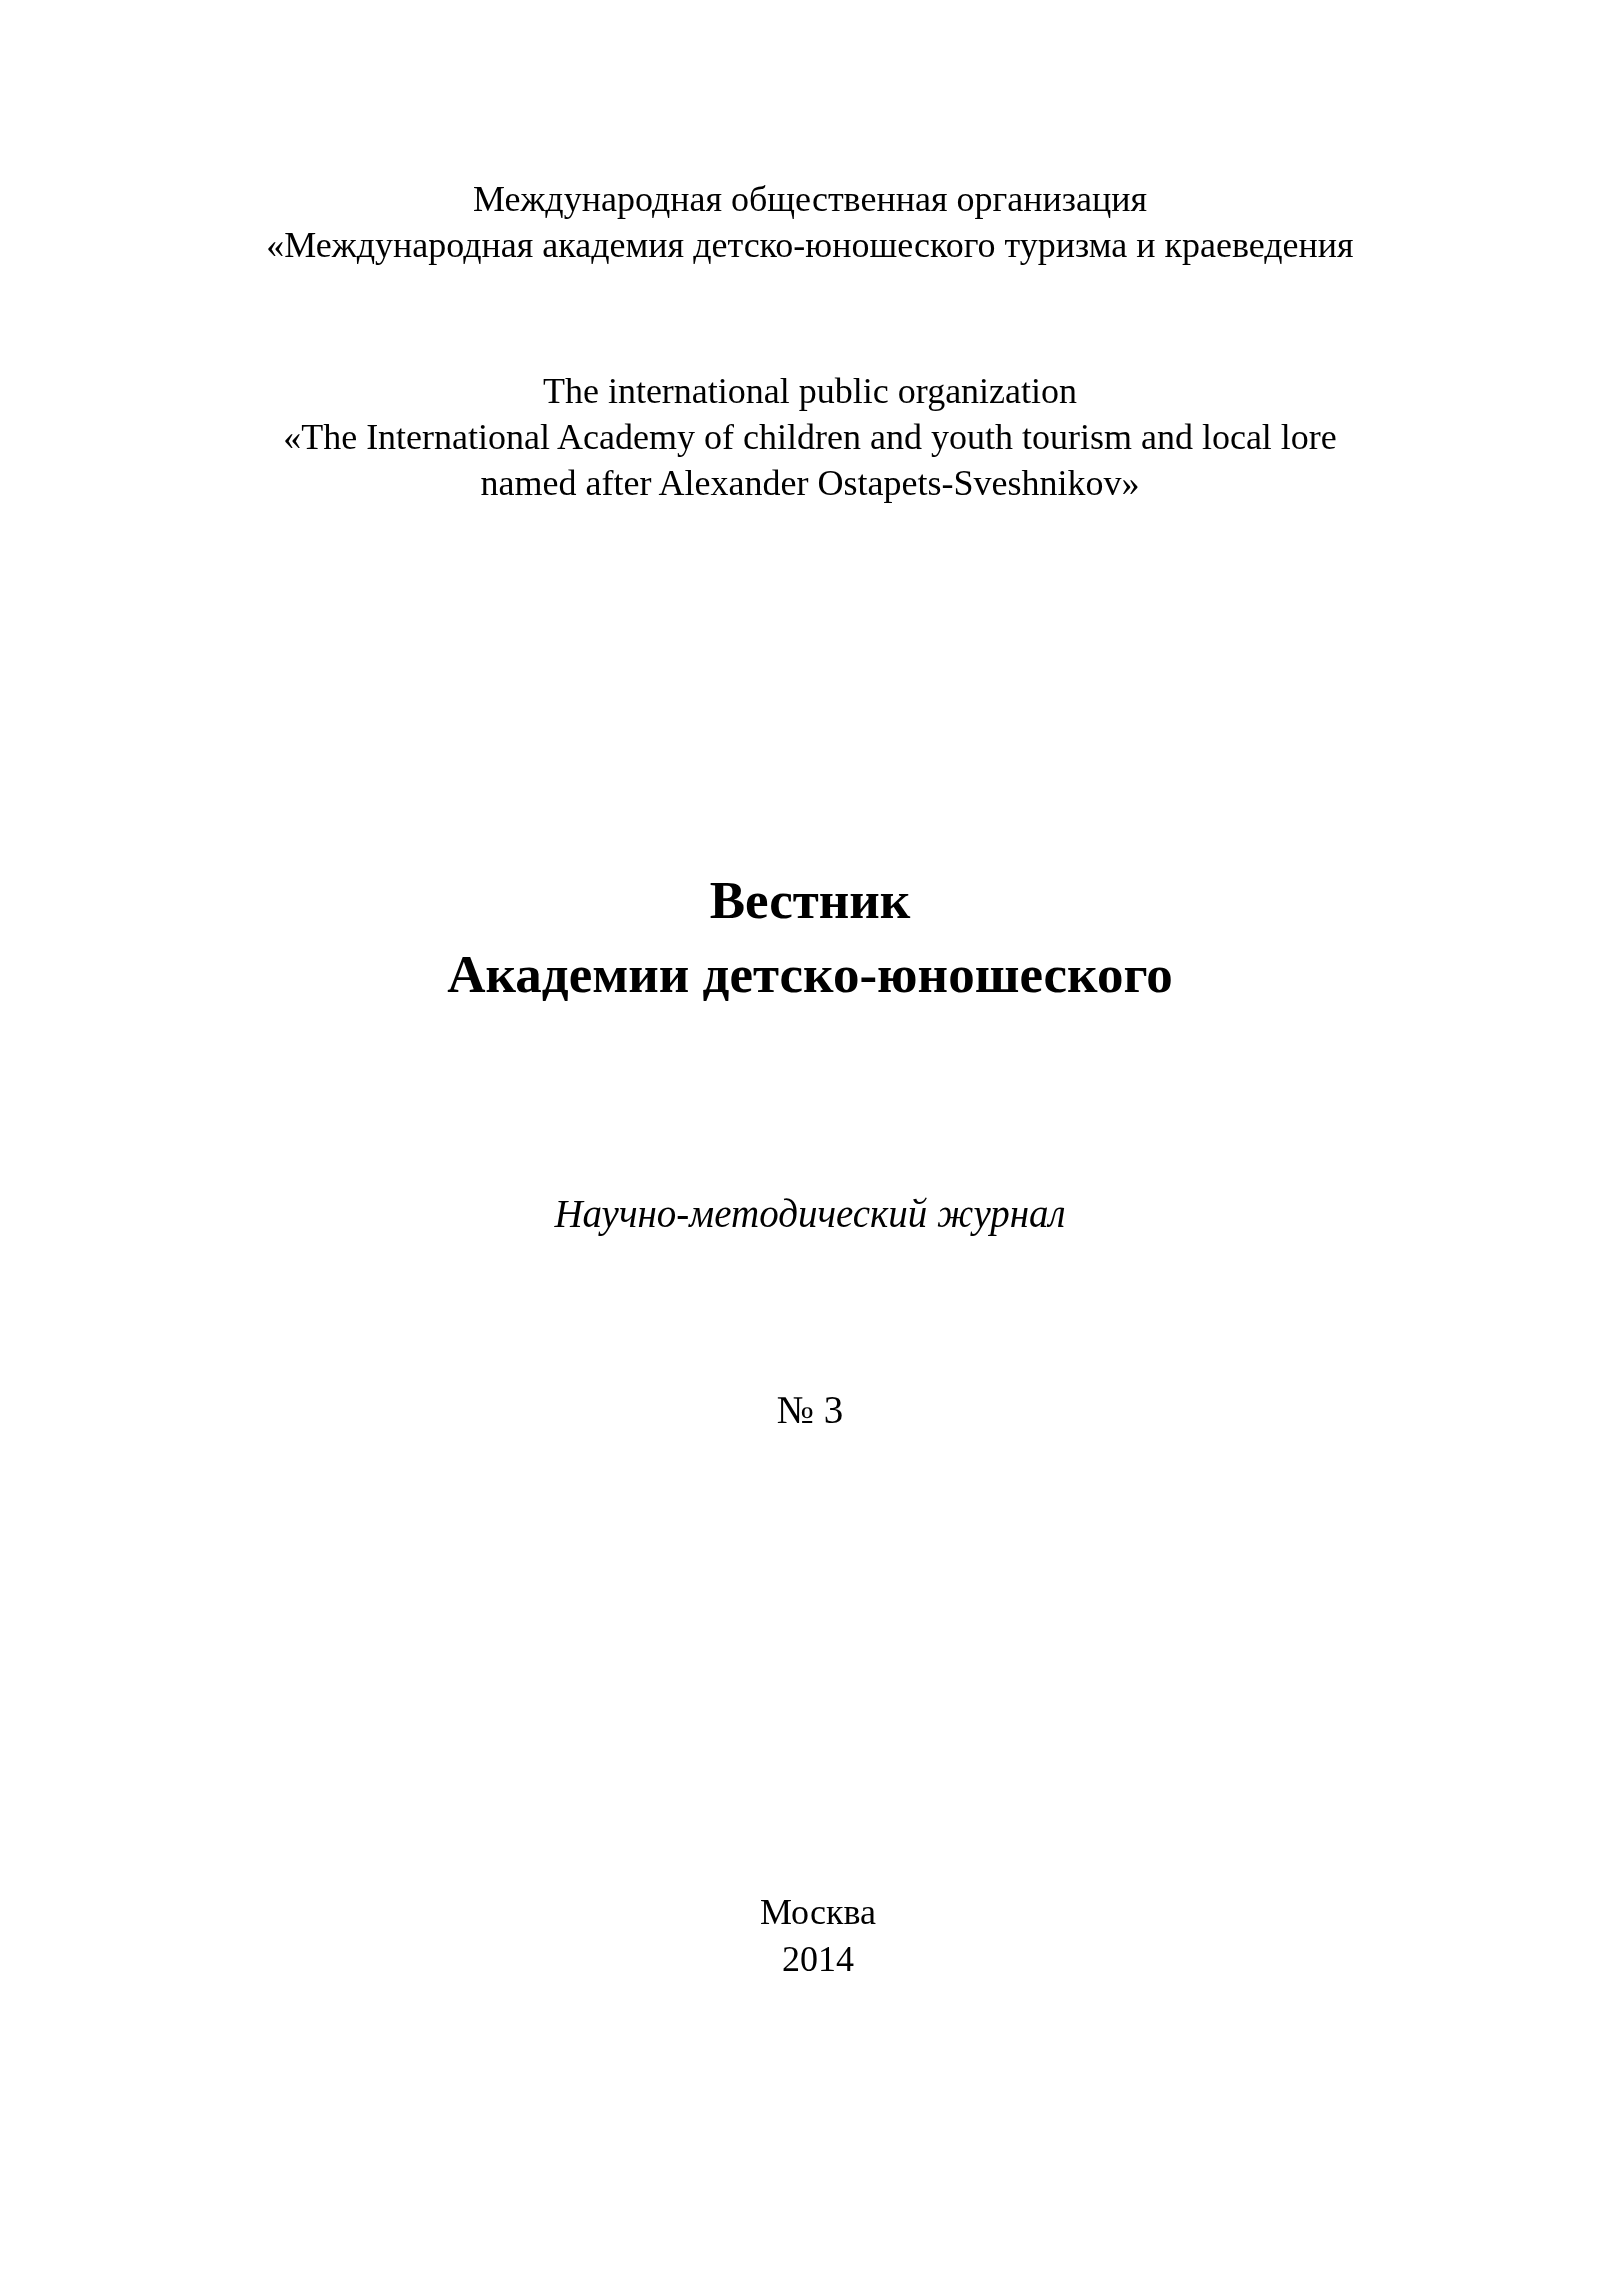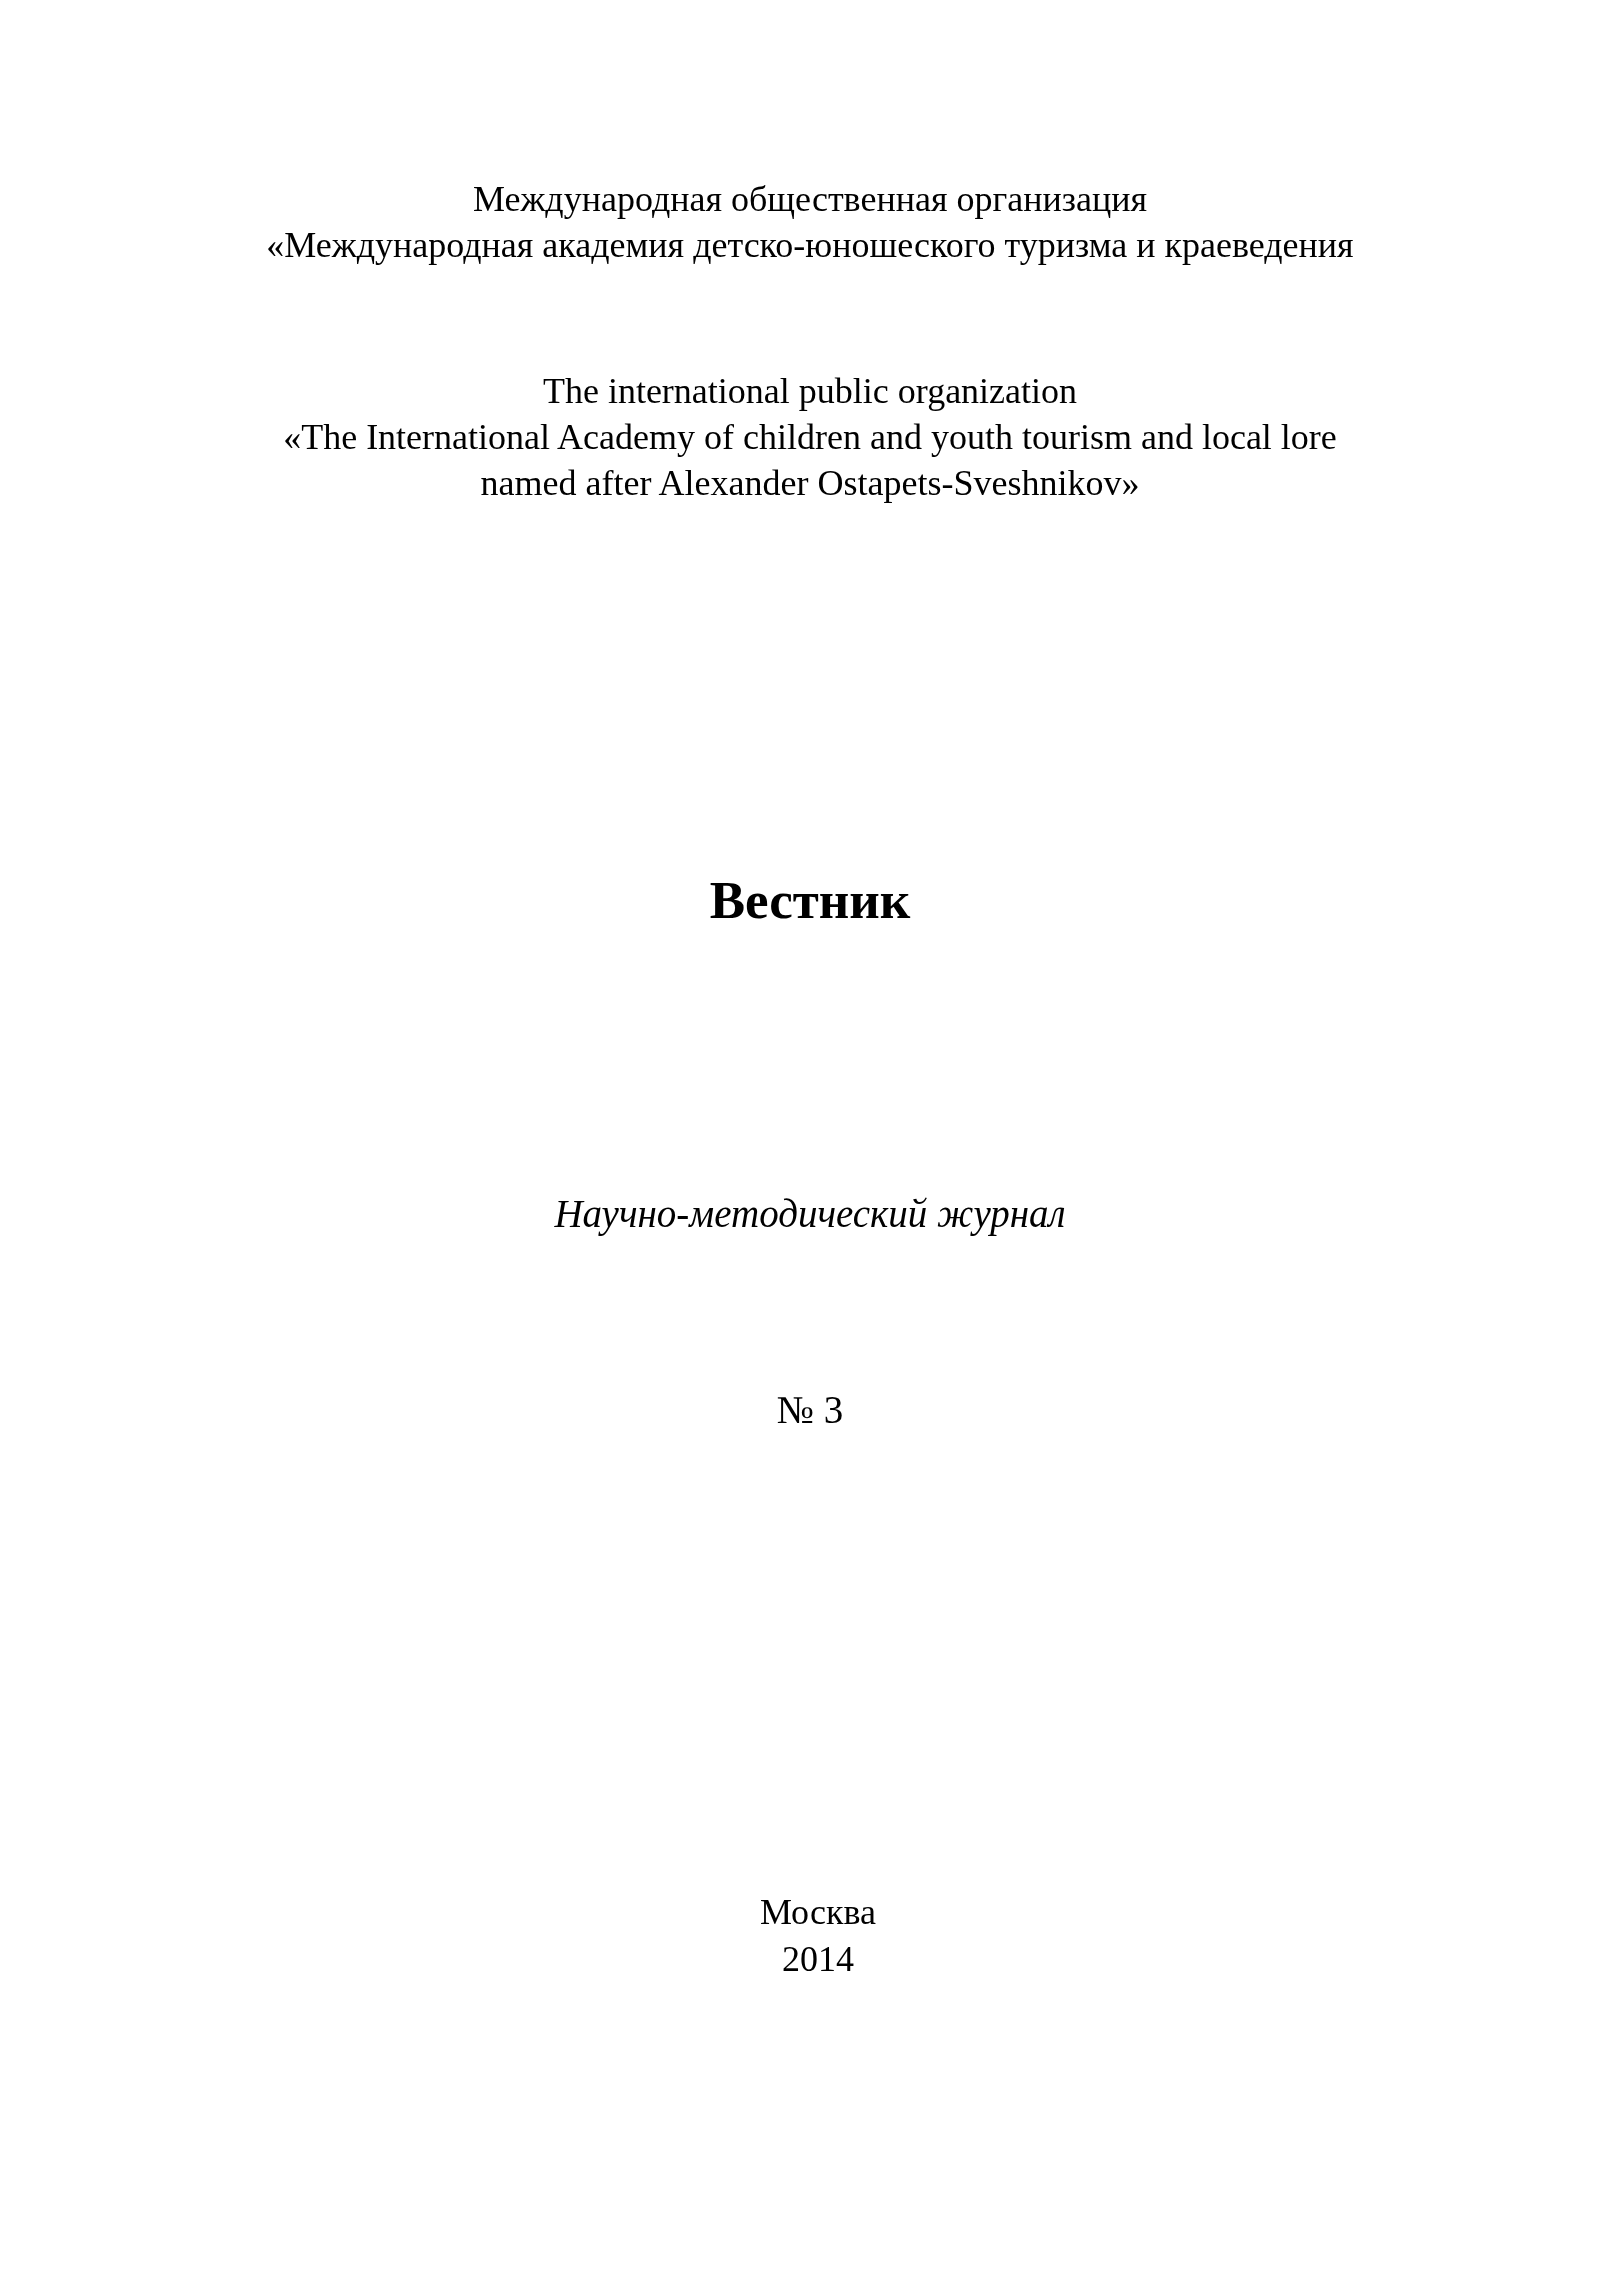--- a/index.html
+++ b/index.html
@@ -64,20 +64,21 @@
 </div>
 
 <div class="block org" id="org-en">
   <span class="line">The international public organization</span>
   <span class="line">«The International Academy of children and youth tourism and local lore</span>
   <span class="line">named after Alexander Ostapets-Sveshnikov»</span>
 </div>
 
 <div class="block title">
   <span class="line">Вестник</span>
+  <span class="line">Академии детско-юношеского</span>
 </div>
 
 <div class="block subtitle">
   <span class="line">Научно-методический журнал</span>
 </div>
 
 <div class="block issue">
   <span class="line">№ 3</span>
 </div>
 

